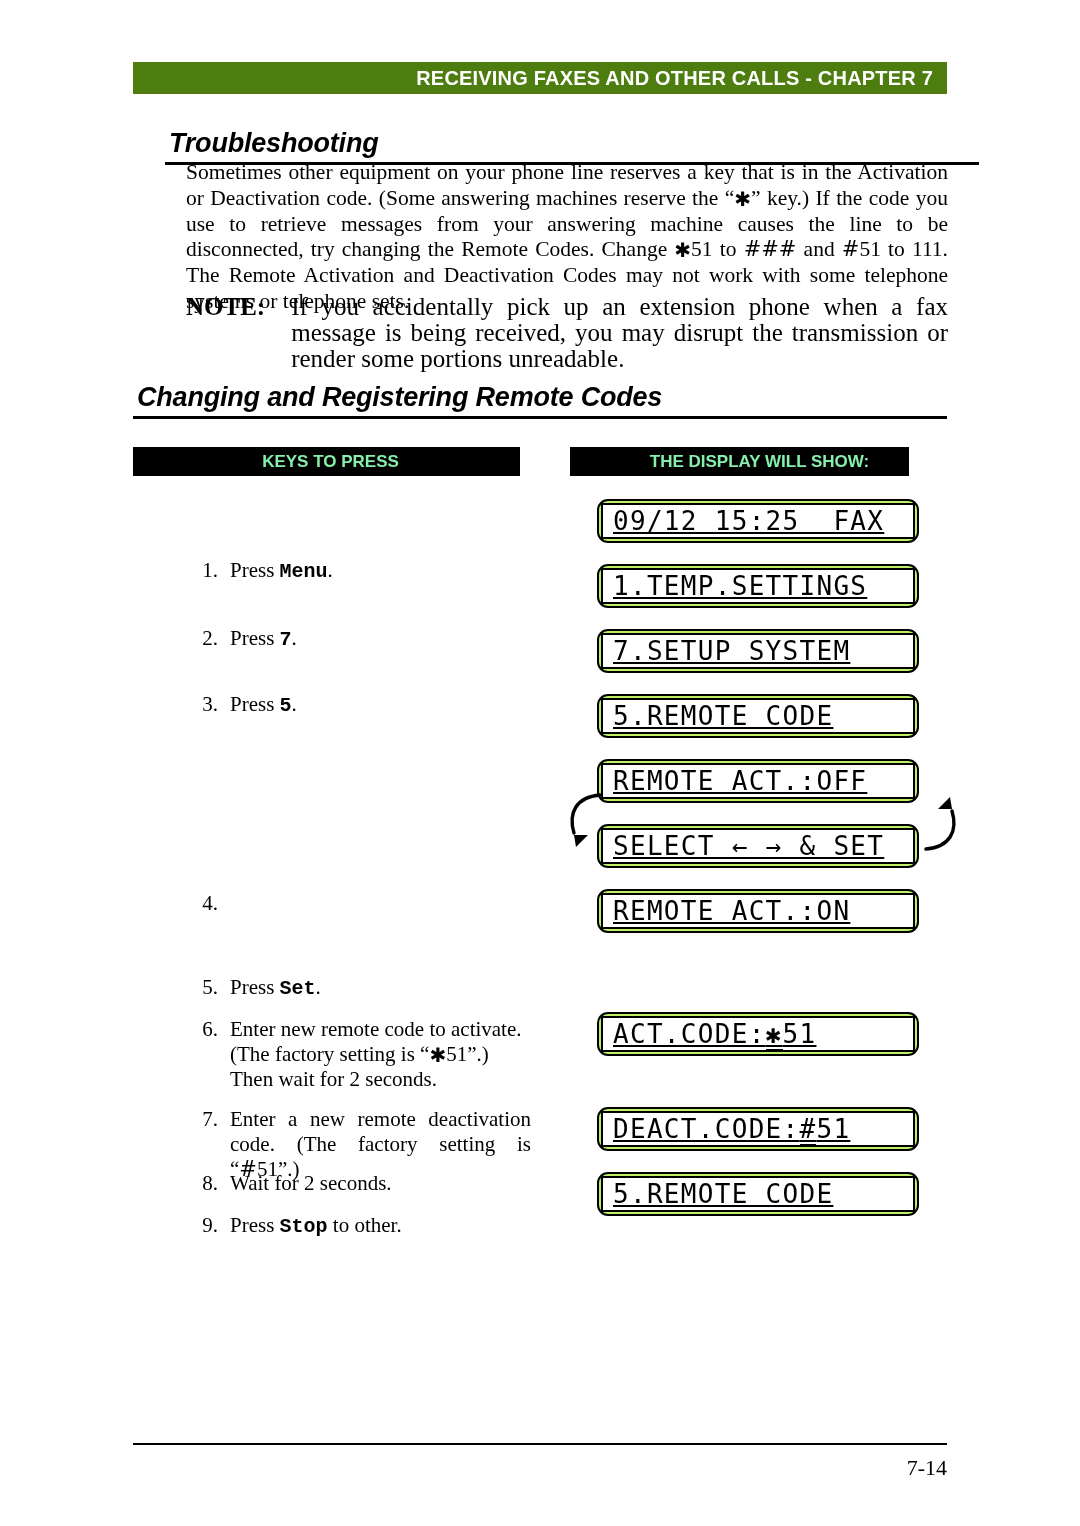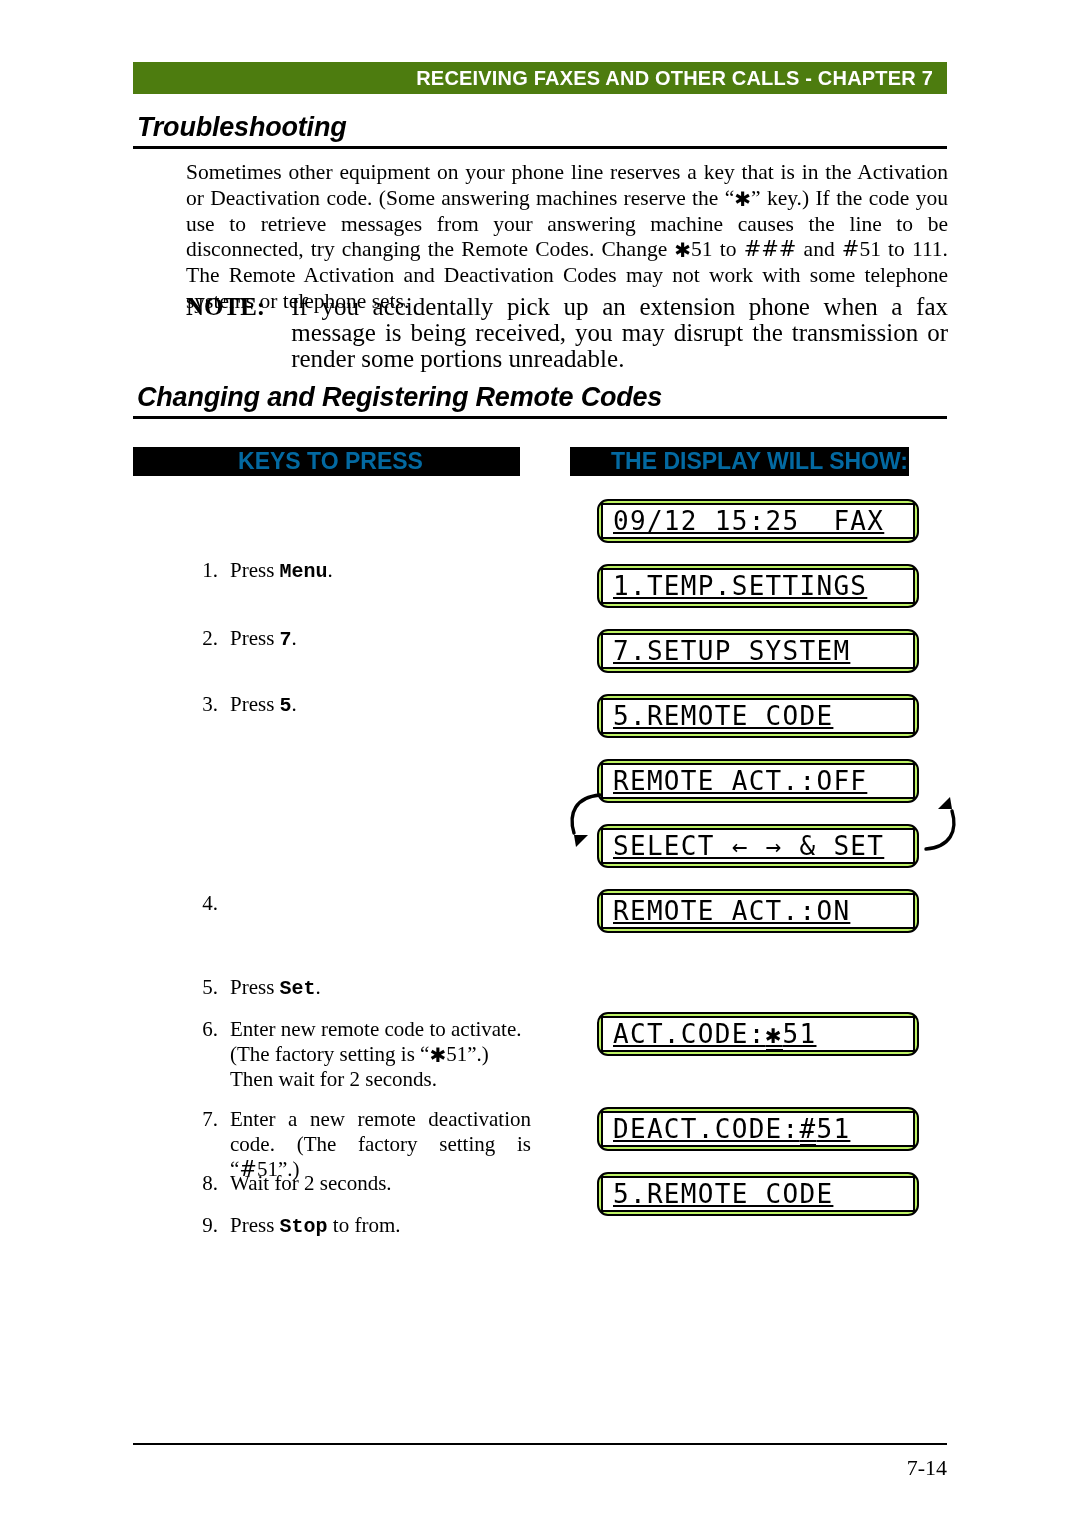--- a/index.html
+++ b/index.html
@@ -53,21 +53,21 @@
     font-size: 27px;
     letter-spacing: -0.2px;
     padding-left: 4px;
     padding-bottom: 3px;
     white-space: nowrap;
   }
   .section-head .rule {
     height: 3px;
     background: #000000;
   }
-  #head-troubleshooting { top: 112px; }
+  #head-troubleshooting { top: 128px; margin-left: 32px; }
   #head-remote-codes { top: 382px; }
 
   
   .body-para {
     position: absolute;
     left: 186px;
     width: 762px;
     font-size: 21.5px;
     line-height: 25.8px;
     text-align: justify;
@@ -116,22 +116,22 @@
     position: absolute;
     top: 447px;
     height: 29px;
     background: #000000;
     display: flex;
     align-items: center;
   }
   .col-bar-text {
     font-family: "Liberation Sans", sans-serif;
     font-weight: bold;
-    font-size: 23px;
-    color: #0369a1;
+    font-size: 17px;
+    color: #86efac;
     white-space: nowrap;
     width: 100%;
   }
   #bar-keys { left: 133px; width: 387px; }
   #bar-keys .col-bar-text { text-align: center; padding-left: 8px; }
   #bar-display { left: 570px; width: 339px; }
   #bar-display .col-bar-text { text-align: center; padding-left: 40px; }
 
   
   .steps {
@@ -327,21 +327,21 @@
       <div class="step-body justify"><span>Enter a new remote deactivation code. (The factory setting is “</span><span class="sym-hash">#</span><span>51”.)</span></div>
     </div>
 
     <div class="step" style="top:613px;">
       <div class="step-num">8.</div>
       <div class="step-body">Wait for 2 seconds.</div>
     </div>
 
     <div class="step" style="top:655px;">
       <div class="step-num">9.</div>
-      <div class="step-body"><span>Press </span><span class="key">Stop</span><span> to from.</span></div>
+      <div class="step-body"><span>Press </span><span class="key">Stop</span><span> to other.</span></div>
     </div>
 
   </div>
 
   <div class="lcd" style="top:499px;">
     <div class="lcd-inner">
       <div class="lcd-text">09/12 15:25  FAX</div>
     </div>
   </div>
 

